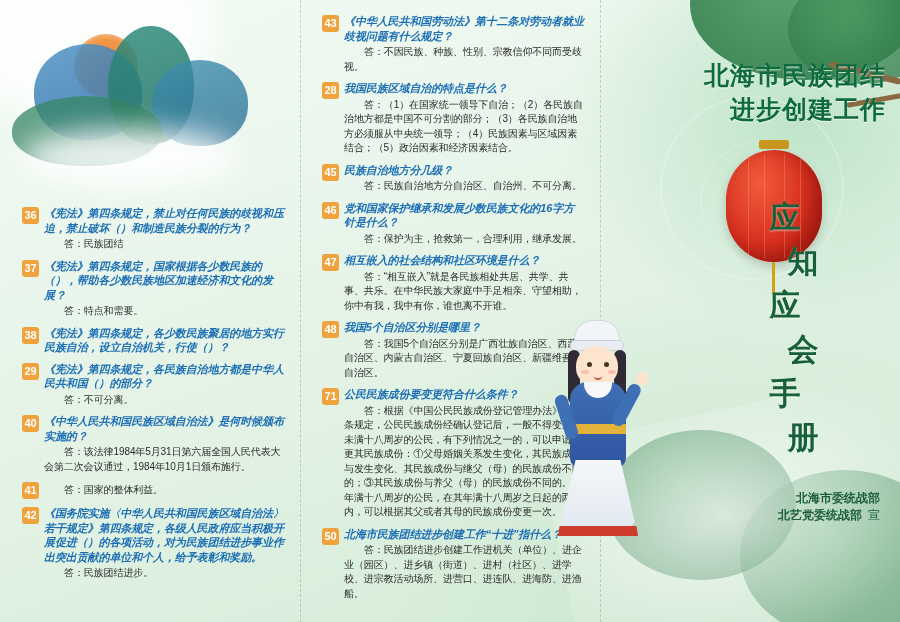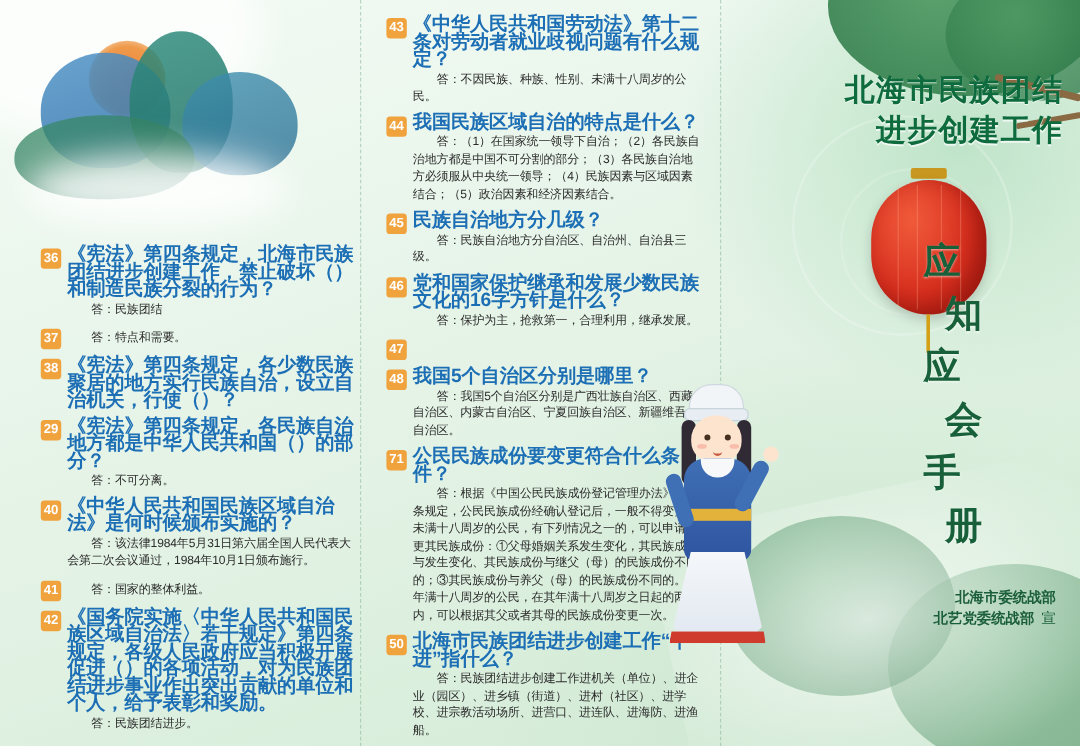--- a/index.html
+++ b/index.html
@@ -37,21 +37,21 @@
     filter: blur(14px);
   }
 
   
   .panel {
     position: absolute;
     top: 0;
     height: 584px;
     box-sizing: border-box;
   }
-  .panel-left  { left: 12px;   width: 300px; }
+  .panel-left  { left: 0;   width: 300px; }
   .panel-mid   { left: 300px; width: 300px; }
   .panel-right { left: 604px; width: 300px; }
 
   .qa-list {
     position: absolute;
     left: 22px;
     right: 16px;
   }
   .panel-left .qa-list  { top: 206px; }
   .panel-mid  .qa-list  { top: 14px; }
@@ -70,24 +70,25 @@
     font-size: 11px;
     line-height: 17px;
     text-align: center;
     font-weight: bold;
     margin-right: 5px;
     margin-top: 1px;
   }
   .qbody { flex: 1 1 auto; min-width: 0; }
   .qtext {
     color: #1d6fb5;
-    font-size: 16px;
+    font-size: 11px;
     line-height: 14.5px;
     font-weight: bold;
     letter-spacing: -0.1px;
+    font-style: italic;
   }
   .atext {
     color: #2b2b2b;
     font-size: 10px;
     line-height: 14.5px;
     margin-top: 2px;
     text-indent: 20px;
     letter-spacing: -0.1px;
   }
 
@@ -337,28 +338,29 @@
 
   <div class="fold-line" style="left:300px;"></div>
   <div class="fold-line" style="left:600px;"></div>
 
   <div class="panel panel-left">
     <div class="qa-list">
 
       <div class="qa-item">
         <div class="qnum">36</div>
         <div class="qbody">
-          <div class="qtext">《宪法》第四条规定，北海市民族团结进步创建工作，禁止破坏（）和制造民族分裂的行为？</div>
+          <div class="qtext">《宪法》第四条规定，禁止对任何民族的歧视和压迫，禁止破坏（）和制造民族分裂的行为？</div>
           <div class="atext">答：民族团结</div>
         </div>
       </div>
 
       <div class="qa-item">
         <div class="qnum">37</div>
         <div class="qbody">
+          <div class="qtext">《宪法》第四条规定，国家根据各少数民族的（），帮助各少数民族地区加速经济和文化的发展？</div>
           <div class="atext">答：特点和需要。</div>
         </div>
       </div>
 
       <div class="qa-item">
         <div class="qnum">38</div>
         <div class="qbody">
           <div class="qtext">《宪法》第四条规定，各少数民族聚居的地方实行民族自治，设立自治机关，行使（）？</div>
         </div>
       </div>
@@ -397,51 +399,53 @@
     </div>
   </div>
 
   <div class="panel panel-mid">
     <div class="qa-list">
 
       <div class="qa-item">
         <div class="qnum">43</div>
         <div class="qbody">
           <div class="qtext">《中华人民共和国劳动法》第十二条对劳动者就业歧视问题有什么规定？</div>
-          <div class="atext">答：不因民族、种族、性别、未满十八周岁的公民。</div>
-        </div>
-      </div>
-
-      <div class="qa-item">
-        <div class="qnum">44</div>
+          <div class="atext">答：不因民族、种族、性别、宗教信仰不同而受歧视。</div>
+        </div>
+      </div>
+
+      <div class="qa-item">
+        <div class="qnum">28</div>
         <div class="qbody">
           <div class="qtext">我国民族区域自治的特点是什么？</div>
           <div class="atext">答：（1）在国家统一领导下自治；（2）各民族自治地方都是中国不可分割的部分；（3）各民族自治地方必须服从中央统一领导；（4）民族因素与区域因素结合；（5）政治因素和经济因素结合。</div>
         </div>
       </div>
 
       <div class="qa-item">
         <div class="qnum">45</div>
         <div class="qbody">
           <div class="qtext">民族自治地方分几级？</div>
-          <div class="atext">答：民族自治地方分自治区、自治州、自治县三级。</div>
+          <div class="atext">答：民族自治地方分自治区、自治州、不可分离。</div>
         </div>
       </div>
 
       <div class="qa-item">
         <div class="qnum">46</div>
         <div class="qbody">
           <div class="qtext">党和国家保护继承和发展少数民族文化的16字方针是什么？</div>
           <div class="atext">答：保护为主，抢救第一，合理利用，继承发展。</div>
         </div>
       </div>
 
       <div class="qa-item">
         <div class="qnum">47</div>
         <div class="qbody">
+          <div class="qtext">相互嵌入的社会结构和社区环境是什么？</div>
+          <div class="atext">答：“相互嵌入”就是各民族相处共居、共学、共事、共乐。在中华民族大家庭中手足相亲、守望相助，你中有我，我中有你，谁也离不开谁。</div>
         </div>
       </div>
 
       <div class="qa-item">
         <div class="qnum">48</div>
         <div class="qbody">
           <div class="qtext">我国5个自治区分别是哪里？</div>
           <div class="atext">答：我国5个自治区分别是广西壮族自治区、西藏自治区、内蒙古自治区、宁夏回族自治区、新疆维吾尔自治区。</div>
         </div>
       </div>

